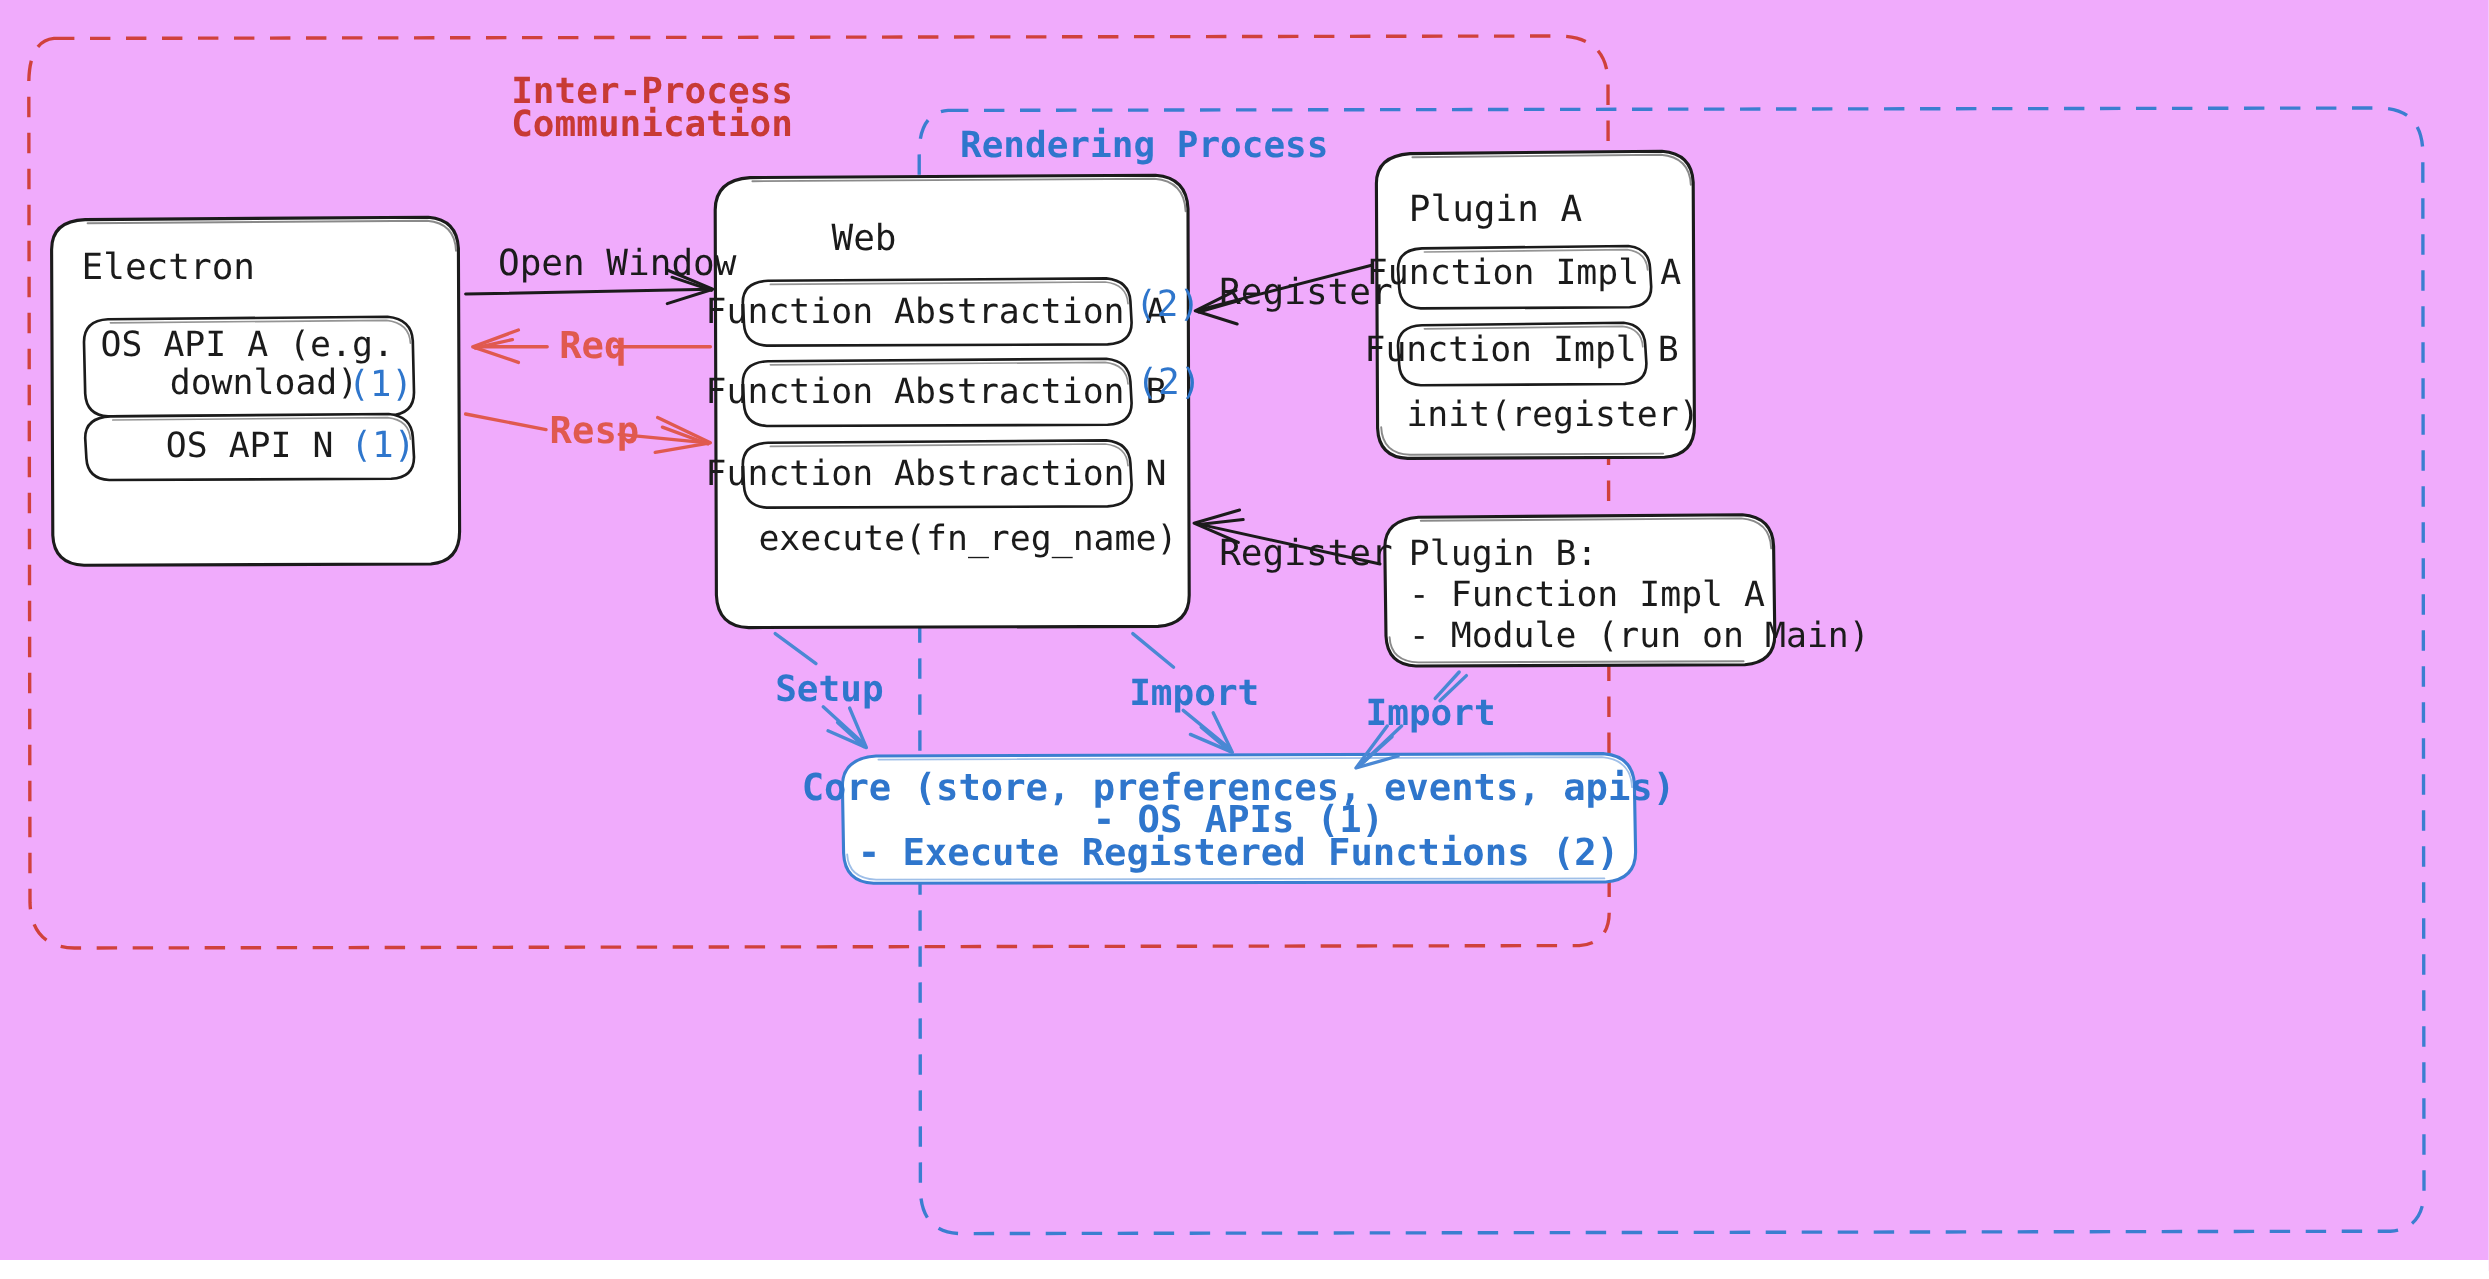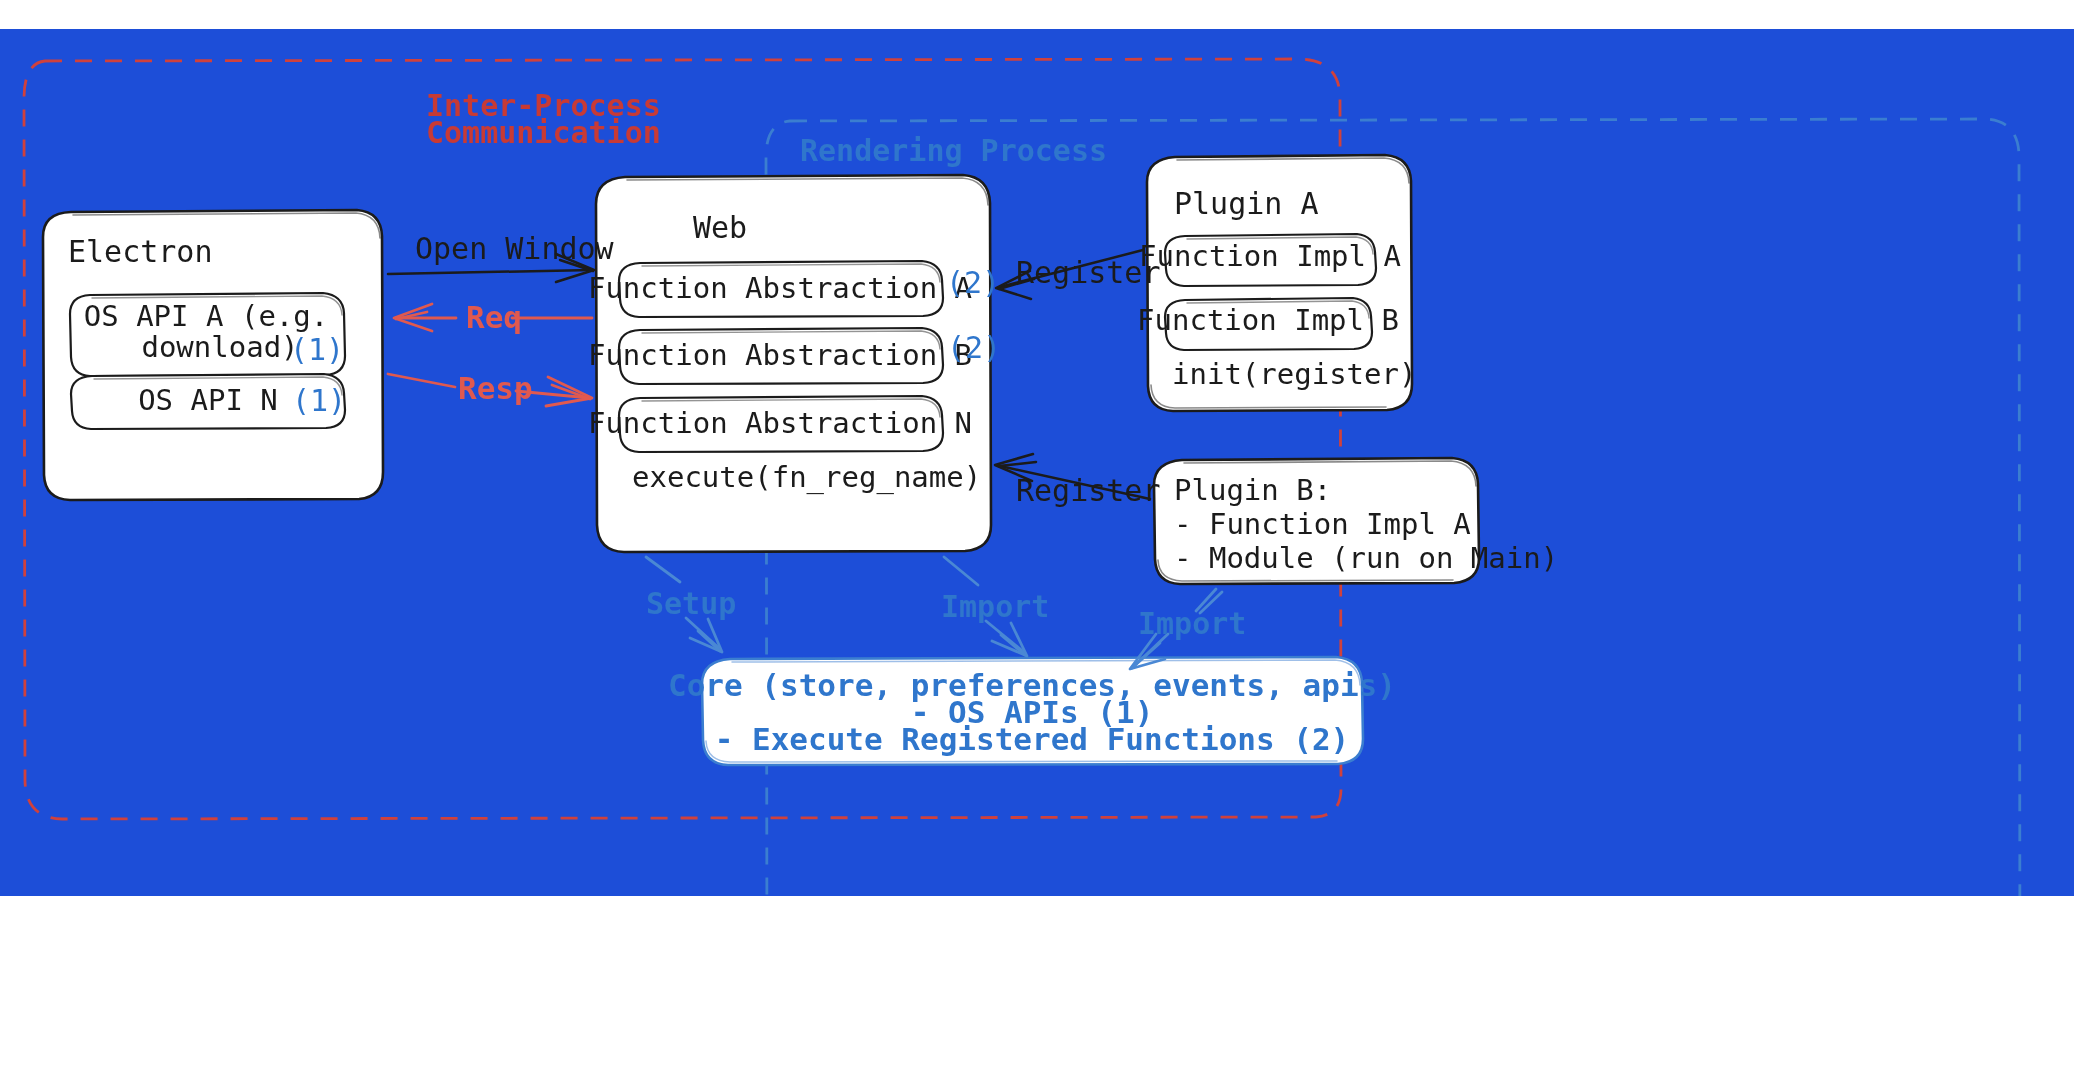--- a/index.html
+++ b/index.html
@@ -4,25 +4,24 @@
 <title>Architecture Diagram</title>
 <style>
   html, body {
     margin: 0;
     padding: 0;
     background: #ffffff;
   }
   #canvas-wrap {
     position: relative;
     width: 2074px;
-    height: 867px;
-    background: #1d4ed8;
+    height: 1050px;
+    background: #f0abfc;
     overflow: hidden;
     font-family: "DejaVu Sans Mono", "Liberation Mono", monospace;
-    margin-top: 29px;
   }
   svg#diagram {
     position: absolute;
     top: 0; left: 0;
     width: 2074px;
     height: 1066px;
   }
   
   .sketch-box {
     fill: #ffffff;

